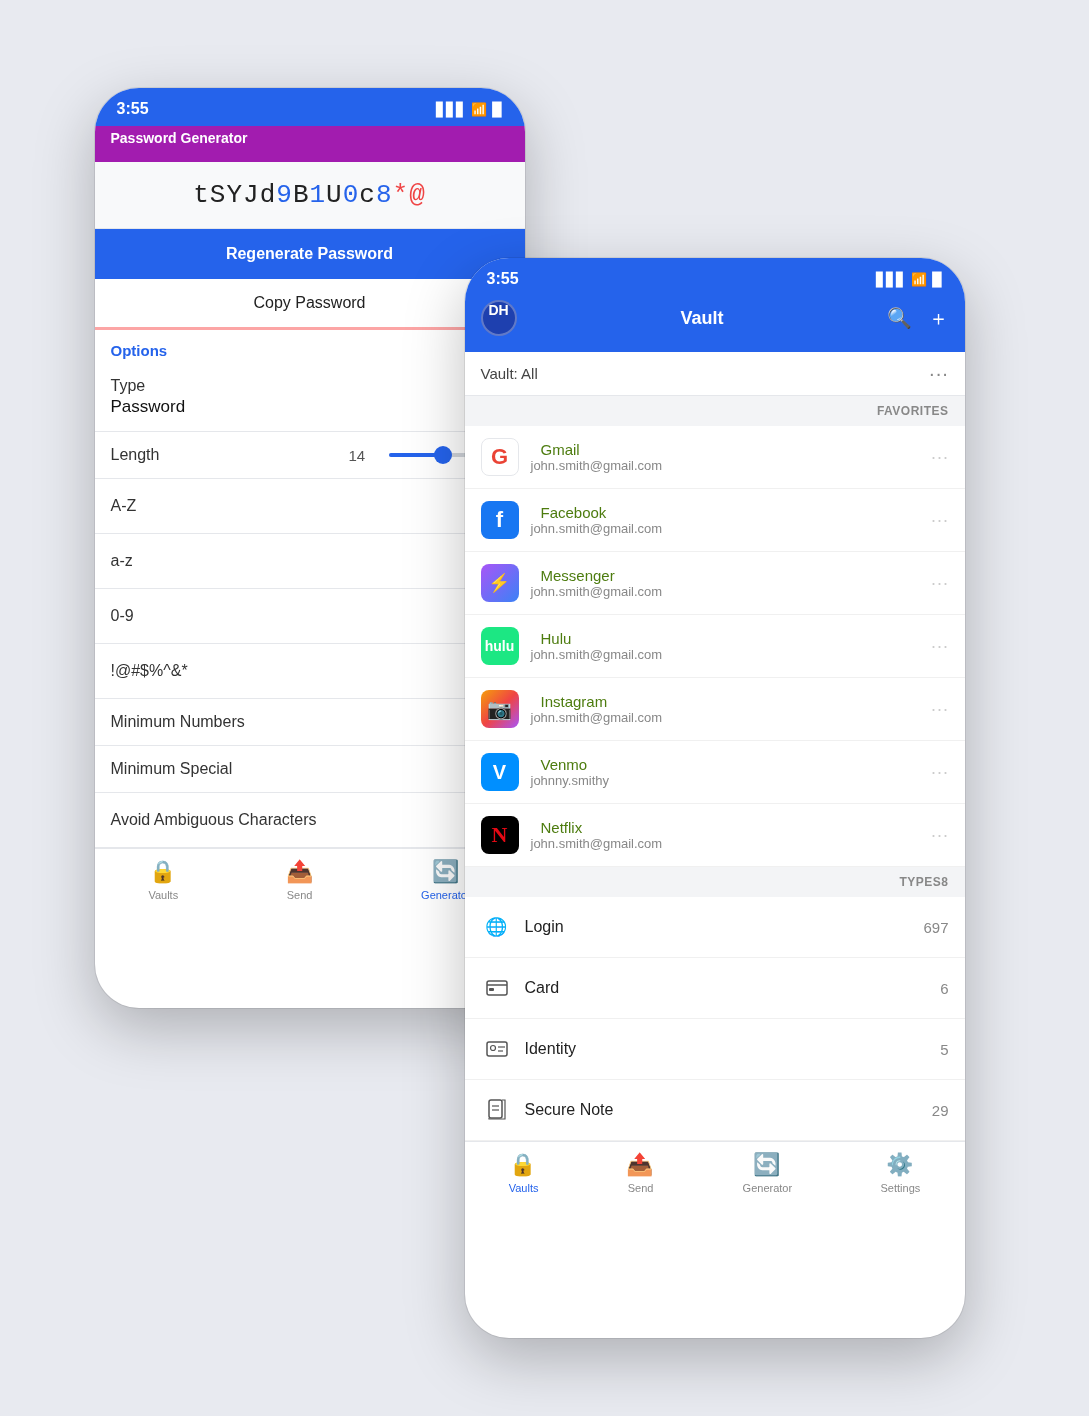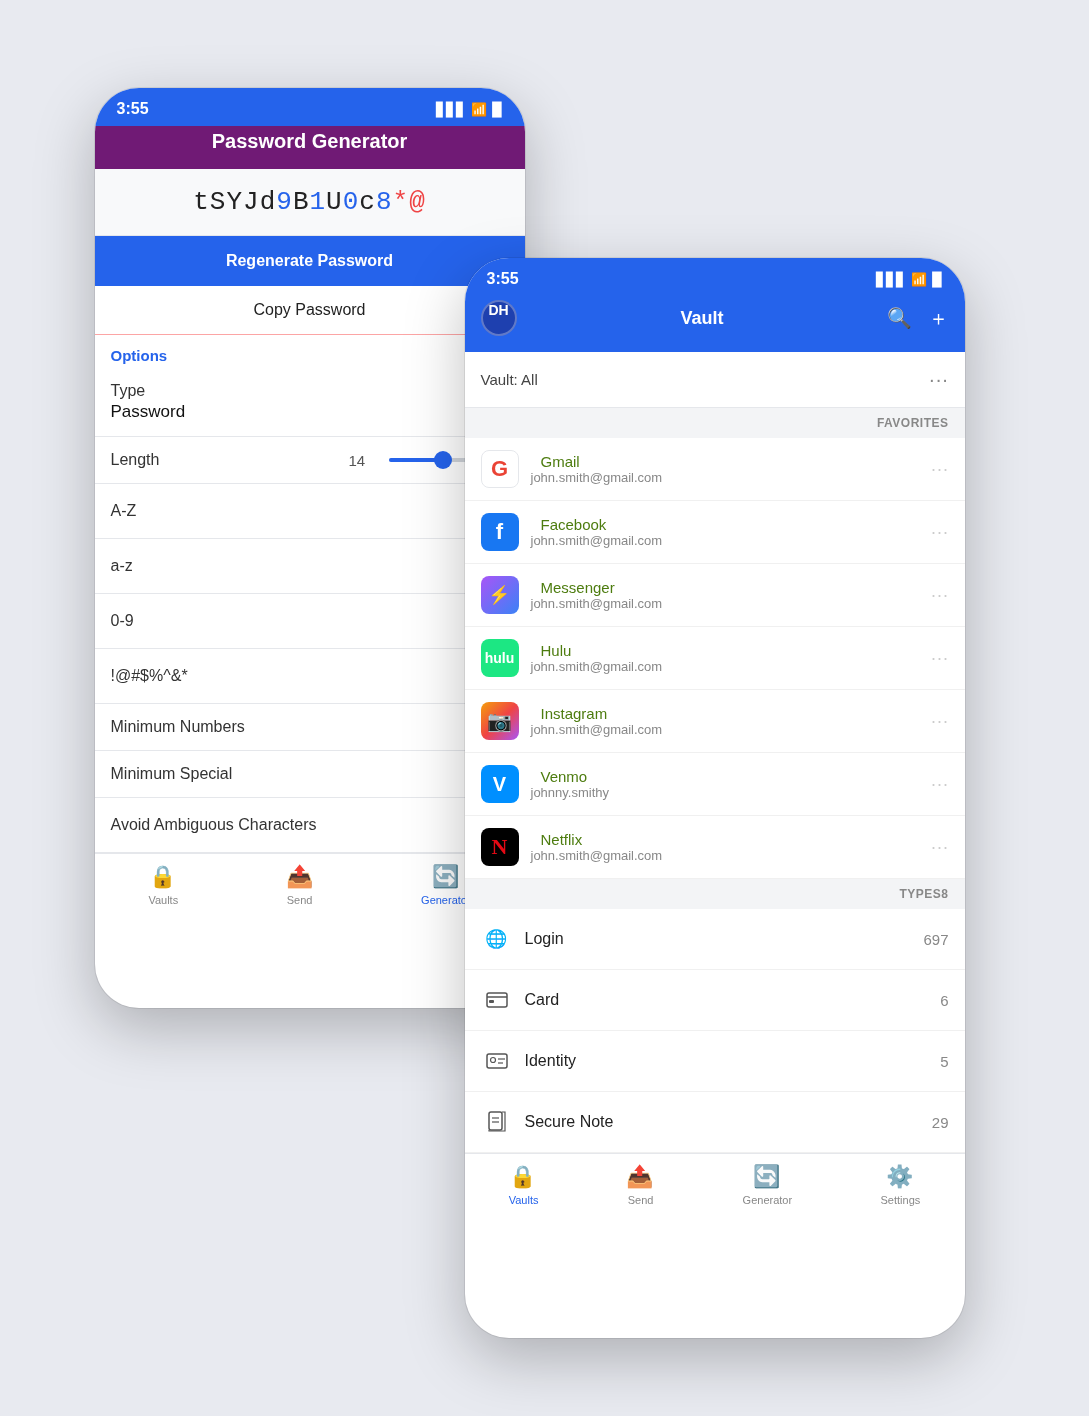--- a/index.html
+++ b/index.html
@@ -56,25 +56,25 @@
       background: #2563eb;
       color: #fff;
       font-size: 15px;
       font-weight: 600;
     }
     .status-bar .time { font-weight: 700; font-size: 16px; }
     .status-icons { display: flex; align-items: center; gap: 5px; font-size: 13px; }
 
     
     .header {
-      background: #701a75;
+      background: #a21caf;
       color: #fff;
-      text-align: center;
+      text-align: left;
       padding: 4px 16px 16px;
-      font-size: 20px;
+      font-size: 14px;
       font-weight: 600;
     }
     .header-vault {
       display: flex;
       align-items: center;
       justify-content: space-between;
       background: #2563eb;
       color: #fff;
       padding: 4px 16px 16px;
     }
@@ -121,21 +121,21 @@
     }
 
     .pg-copy-btn {
       background: #fff;
       color: #222;
       text-align: center;
       padding: 15px;
       font-size: 16px;
       font-weight: 500;
       cursor: pointer;
-      border-bottom: 1px solid #fca5a5;
+      border-bottom: 3px solid #fca5a5;
     }
 
     .pg-options-label {
       padding: 12px 16px 4px;
       color: #2563eb;
       font-size: 15px;
       font-weight: 600;
     }
 
     .pg-row {
@@ -213,21 +213,21 @@
       cursor: pointer;
     }
     .nav-item.active { color: #2563eb; }
     .nav-icon { font-size: 22px; }
 
     
     .vault-filter-row {
       display: flex;
       align-items: center;
       justify-content: space-between;
-      padding: 16px 16px;
+      padding: 10px 16px;
       border-bottom: 1px solid #e5e7eb;
       background: #fff;
       text-align: right;
     }
     .vault-filter-label { font-size: 15px; color: #444; font-weight: 500; }
     .more-btn { font-size: 20px; color: #888; cursor: pointer; }
 
     .section-header {
       background: #f3f4f6;
       padding: 8px 16px;

